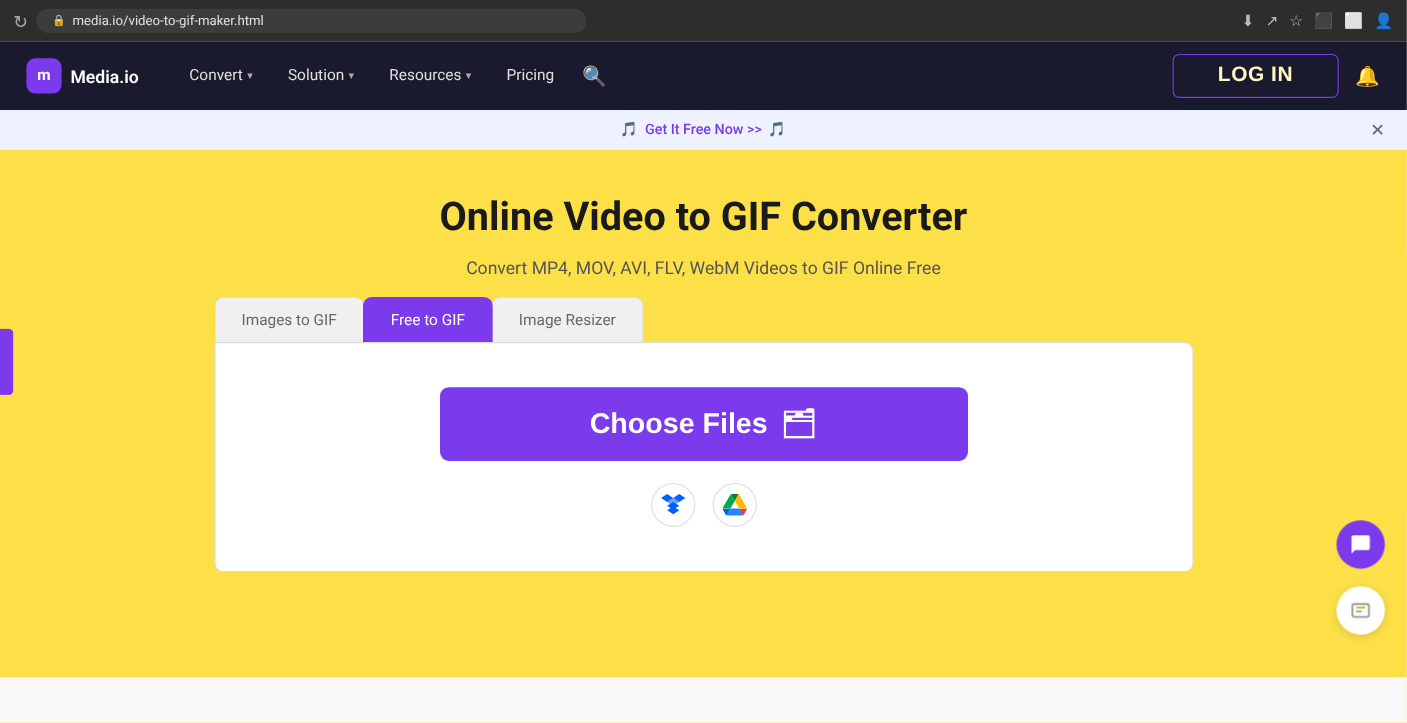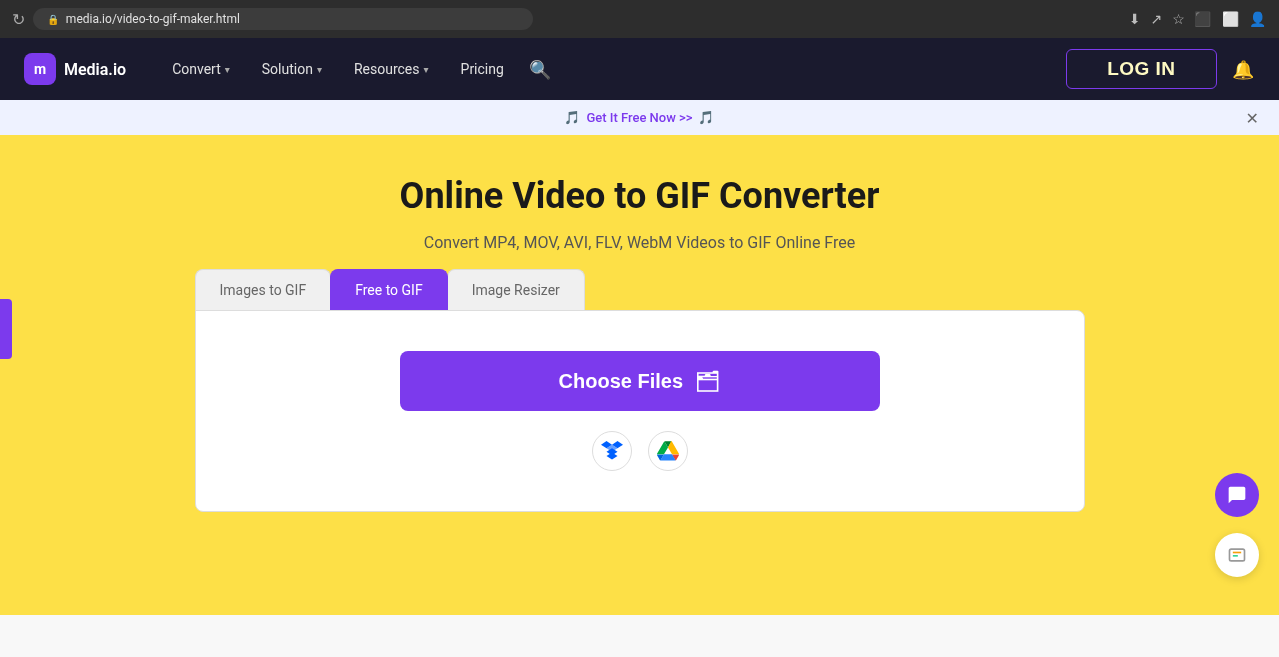--- a/index.html
+++ b/index.html
@@ -208,21 +208,21 @@
       justify-content: center;
       padding: 40px;
       position: relative;
     }
     .choose-files-btn {
       background: #7c3aed;
       color: white;
       border: none;
       padding: 18px 60px;
       border-radius: 8px;
-      font-size: 20px;
+      font-size: 26px;
       font-weight: 600;
       cursor: pointer;
       display: flex;
       align-items: center;
       gap: 12px;
       width: 480px;
       justify-content: center;
     }
     .cloud-icons {
       display: flex;

